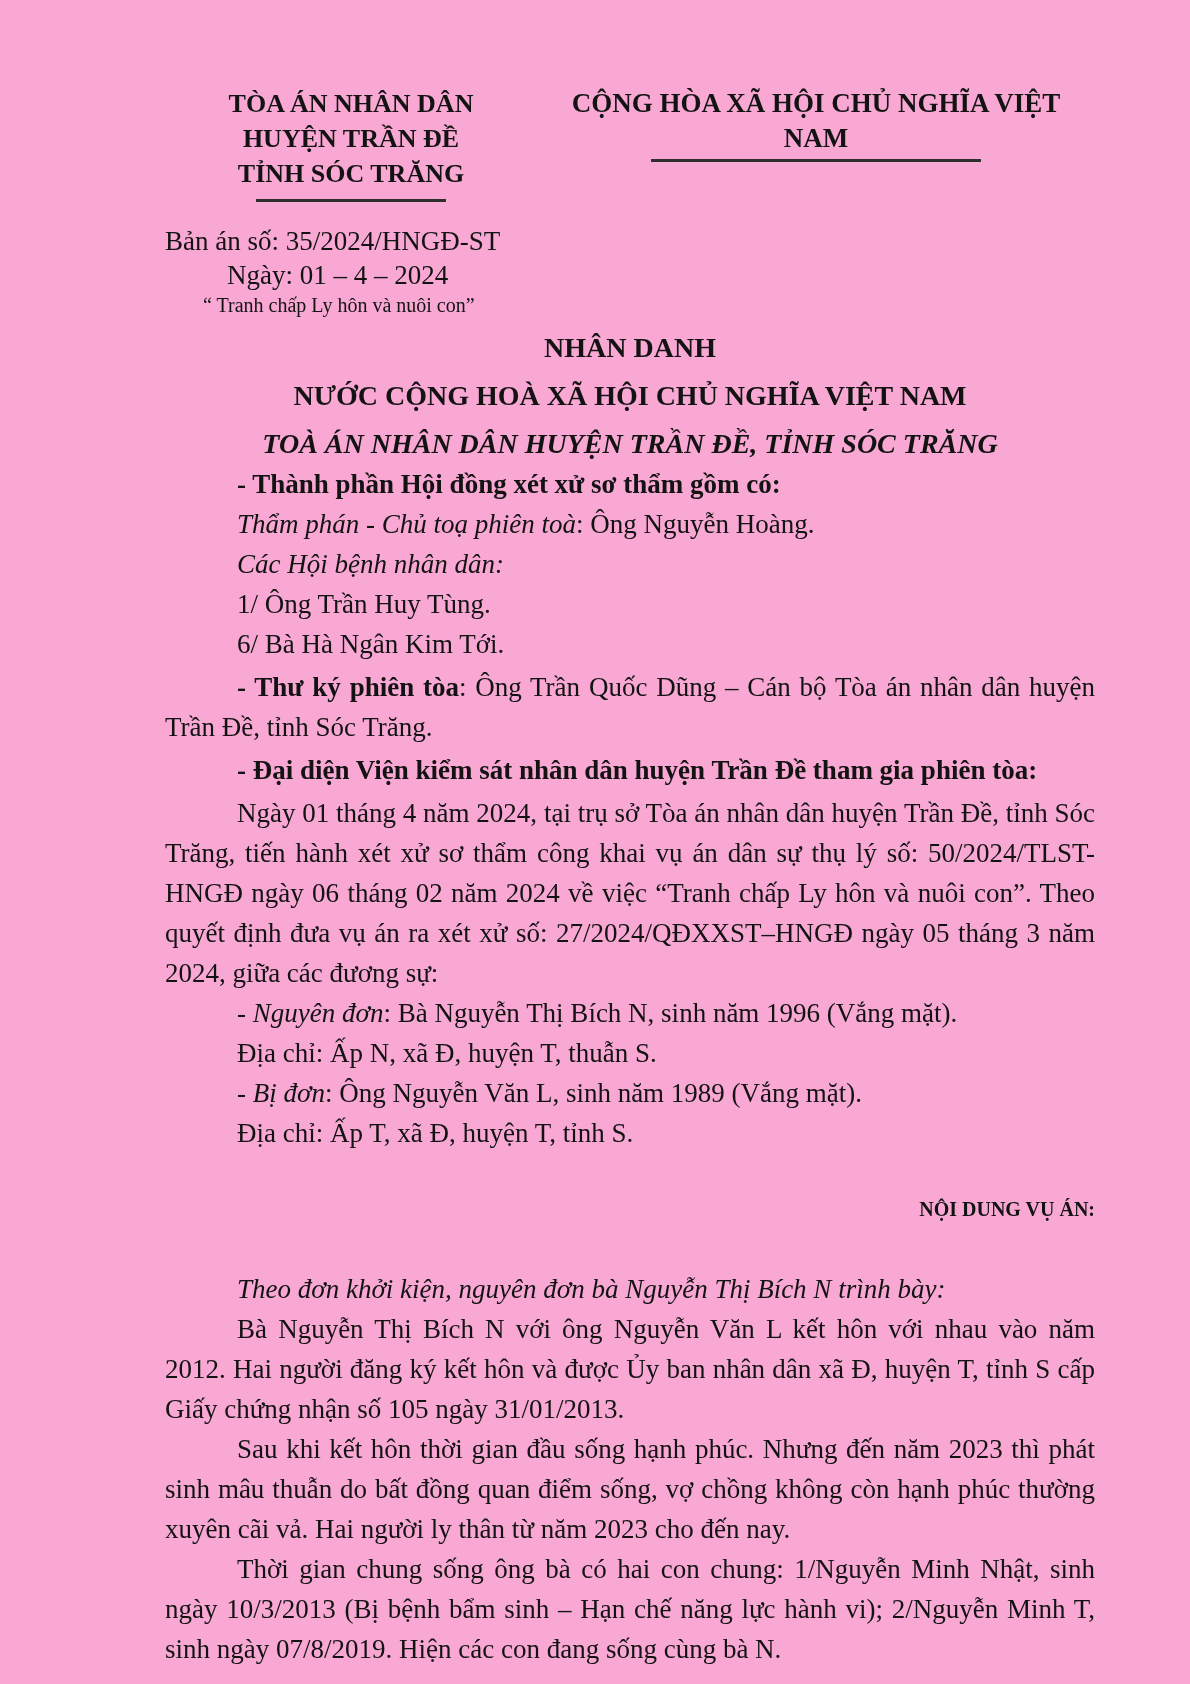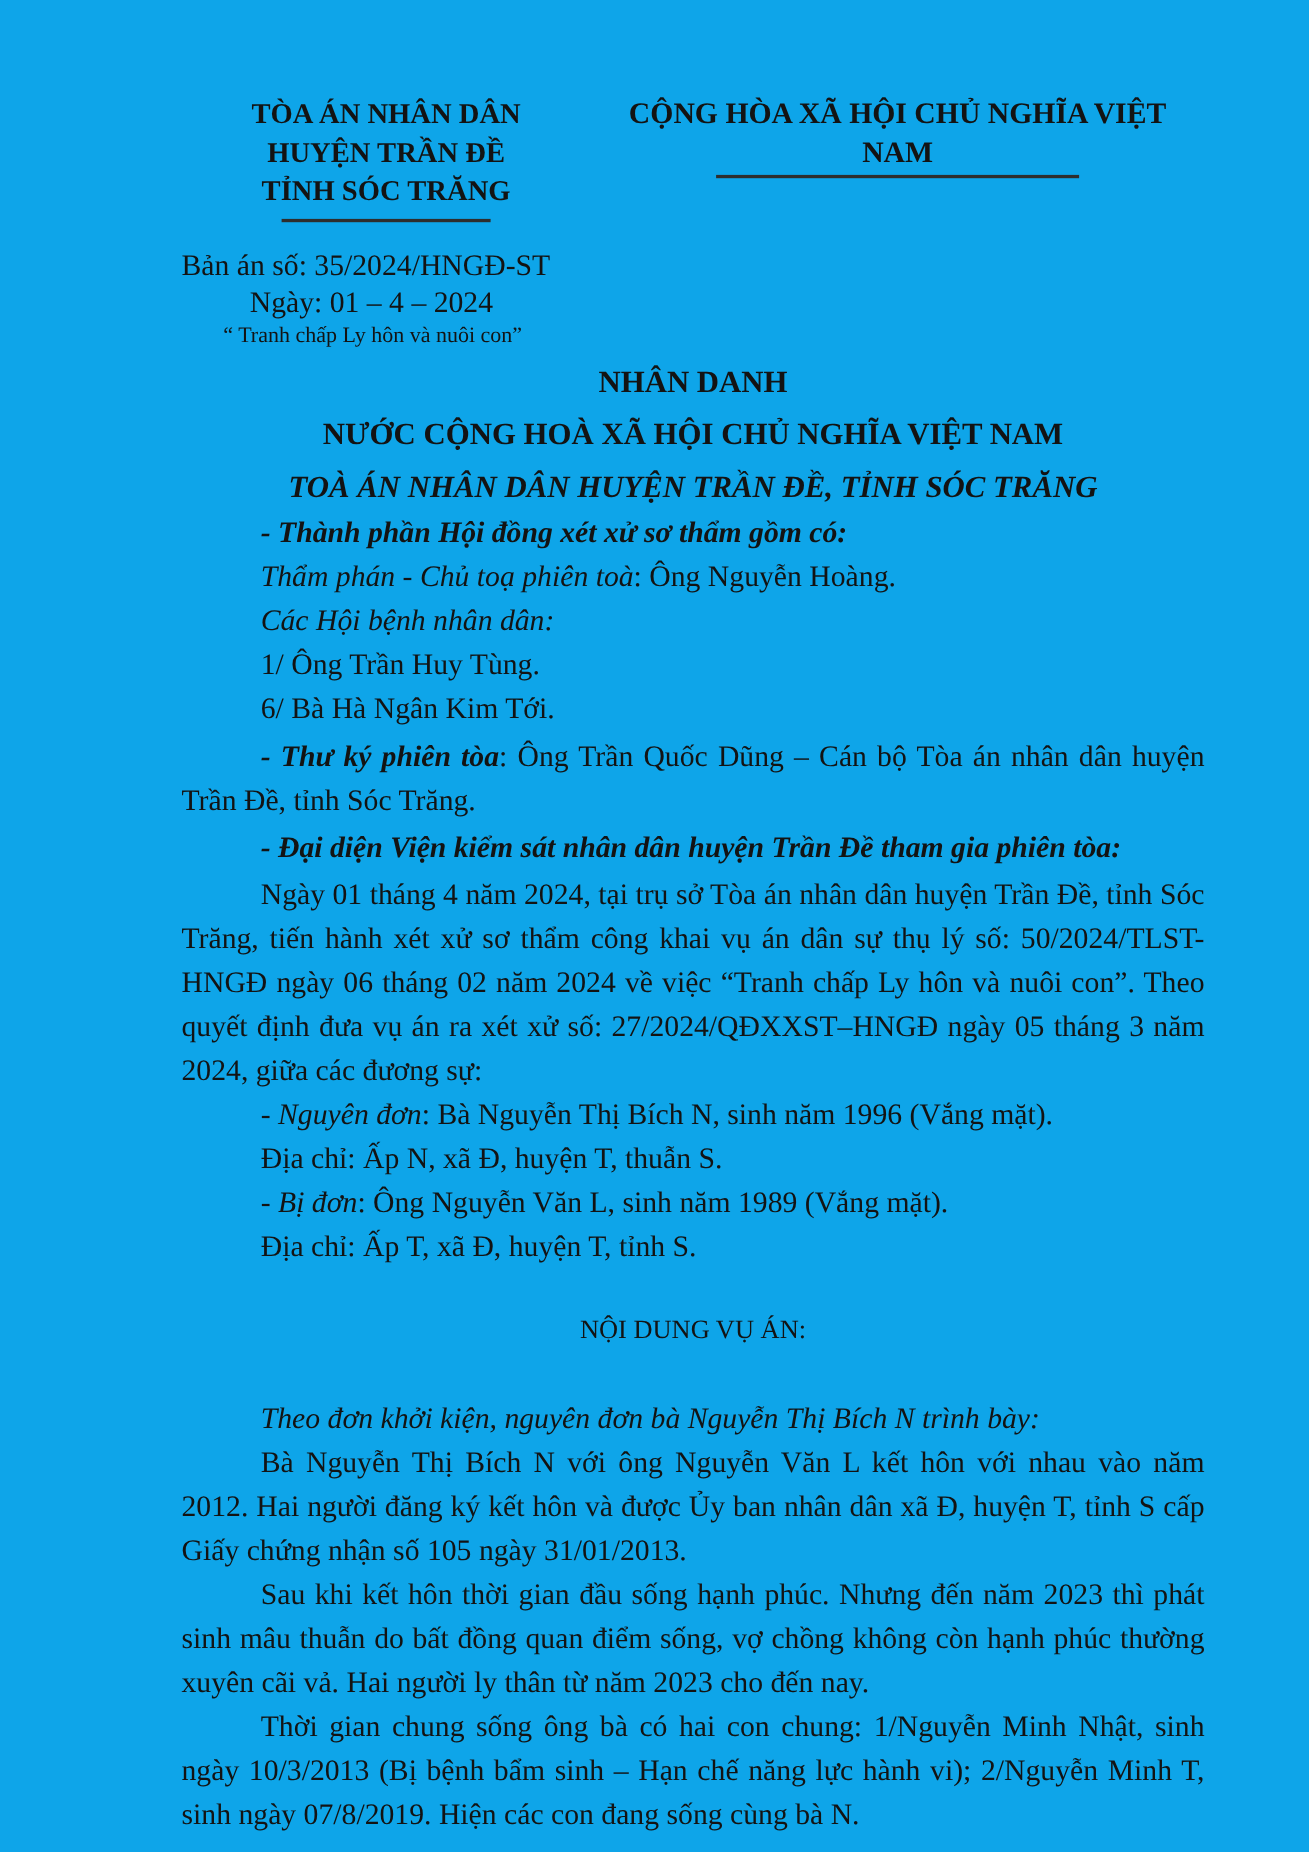--- a/index.html
+++ b/index.html
@@ -2,21 +2,21 @@
 <html lang="vi"><head>
 <meta charset="utf-8">
 <style>
   html, body { margin: 0; padding: 0; background: #ffffff; }
   .page {
     position: relative;
     width: 1190px;
     height: 1684px;
     box-sizing: border-box;
     padding: 86px 95px 40px 165px;
-    background: #0ea5e9;
+    background: #f9a8d4;
     color: #131313;
     font-family: "Liberation Serif", "DejaVu Serif", serif;
     font-size: 27px;
     line-height: 40px;
     overflow: hidden;
   }
   
   .header-row { display: flex; align-items: flex-start; }
   .header-left {
     width: 40%;
@@ -44,25 +44,25 @@
   
   .title-block { text-align: center; font-weight: bold; margin-top: 10px; }
   .title-block .t1 { font-size: 28px; margin-top: 6px; }
   .title-block .t2 { font-size: 28px; margin-top: 8px; }
   .title-block .t3 { font-size: 28px; margin-top: 8px; font-style: italic; }
   
   .para { margin: 0; }
   .indent { text-indent: 72px; }
   .just { text-align: justify; }
   .i  { font-style: italic; }
-  .bi { font-style: italic; font-weight: bold; }
+  .bi { font-weight: bold; }
   .section-heading {
-    text-align: center;
-    font-weight: normal;
-    font-size: 24px;
+    text-align: right;
+    font-weight: bold;
+    font-size: 20px;
     margin: 36px 0 40px 0;
   }
   .mt2 { margin-top: 3px; }
 </style>
 </head>
 <body>
 
 <div class="page">
 
   <div class="header-row">

